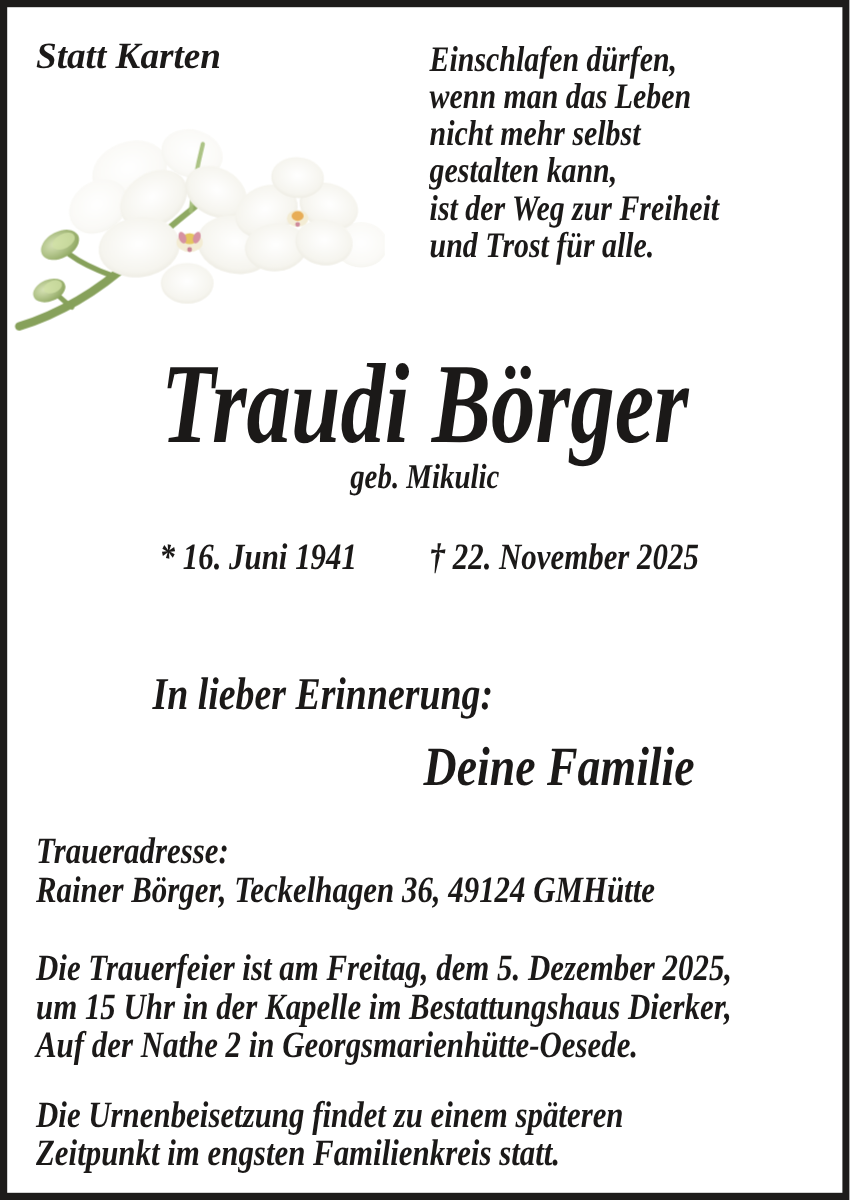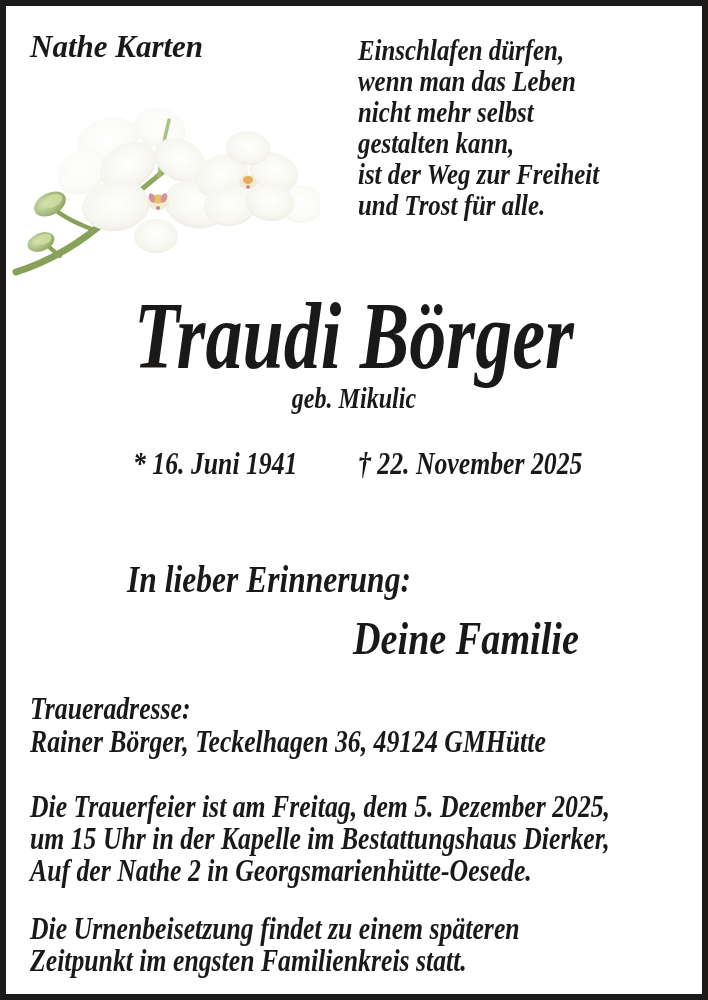--- a/index.html
+++ b/index.html
@@ -38,21 +38,21 @@
   .familie{left:347px;top:610px;font-size:46px;line-height:46px;}
   .adresse{left:24px;top:686px;font-size:31px;line-height:33px;}
   .para1{left:24px;top:785px;font-size:31px;line-height:32px;}
   .para2{left:24px;top:907px;font-size:31px;line-height:32px;}
 </style>
 </head>
 <body>
 
 <div class="page">
 
-  <div class="txt statt">Nathe Karten</div>
+  <div class="txt statt">Statt Karten</div>
 
   <div class="txt poem cx">
     <div>Einschlafen dürfen,</div>
     <div>wenn man das Leben</div>
     <div>nicht mehr selbst</div>
     <div>gestalten kann,</div>
     <div>ist der Weg zur Freiheit</div>
     <div>und Trost für alle.</div>
   </div>
 

